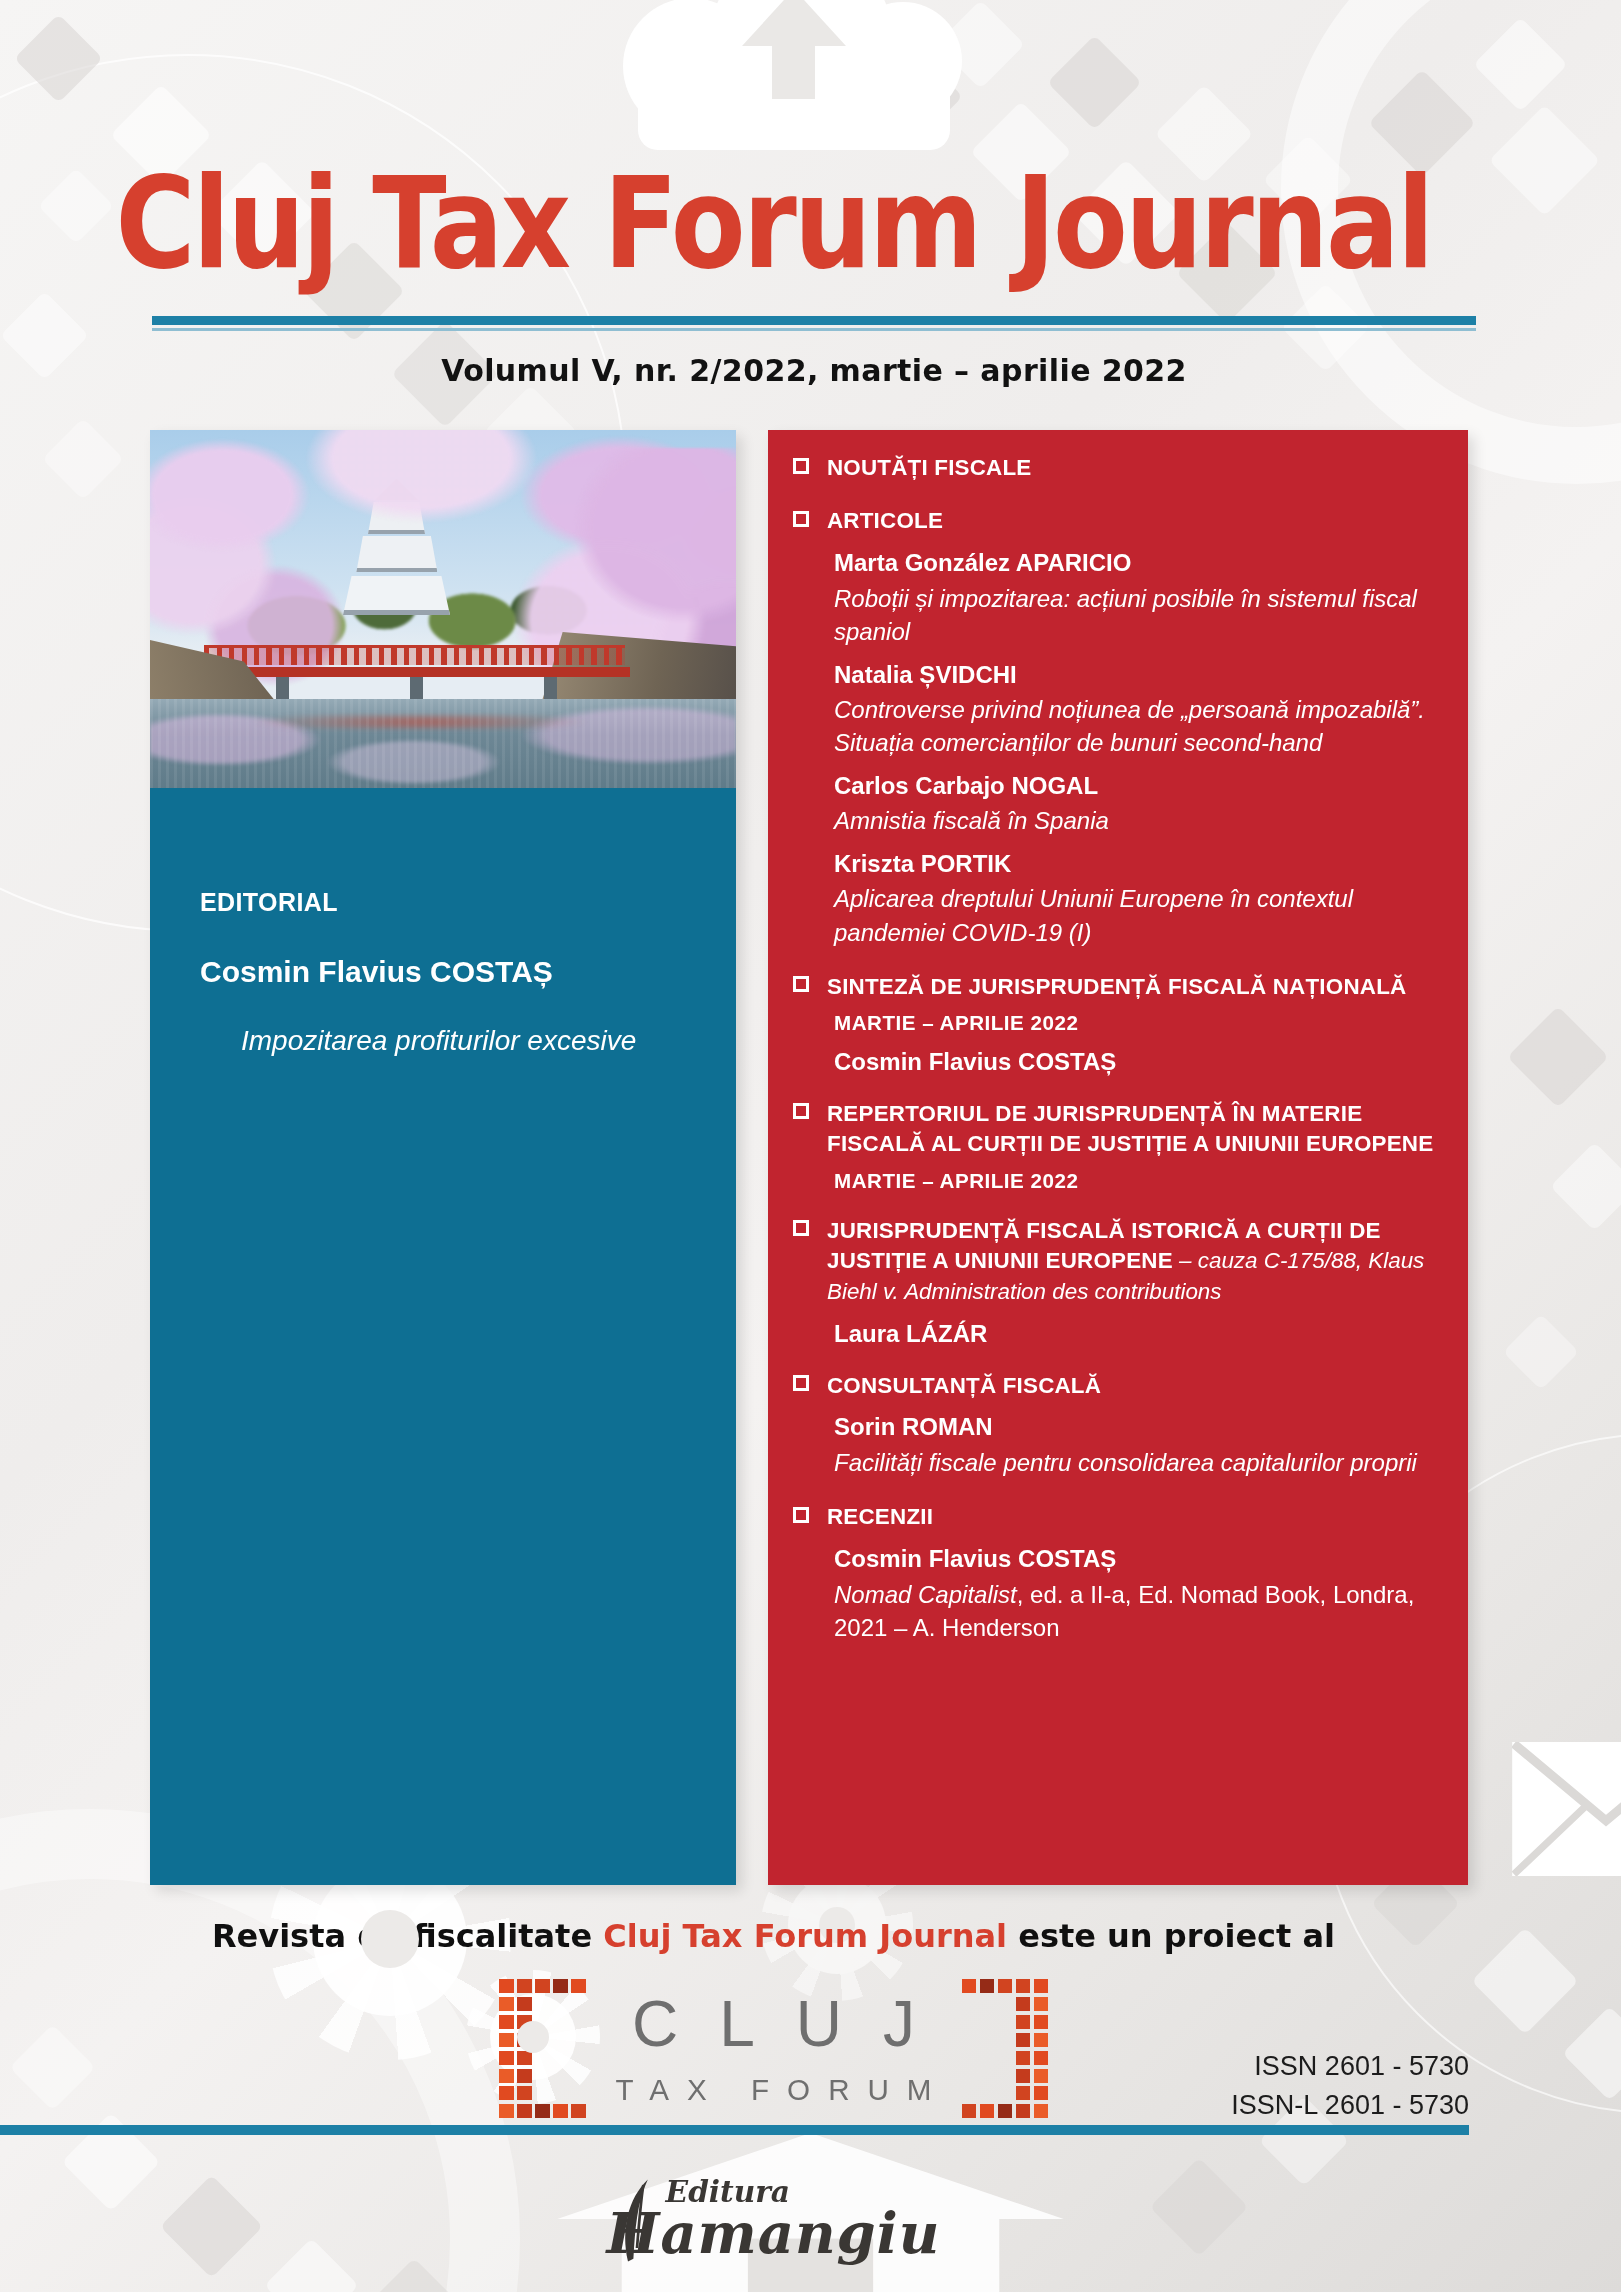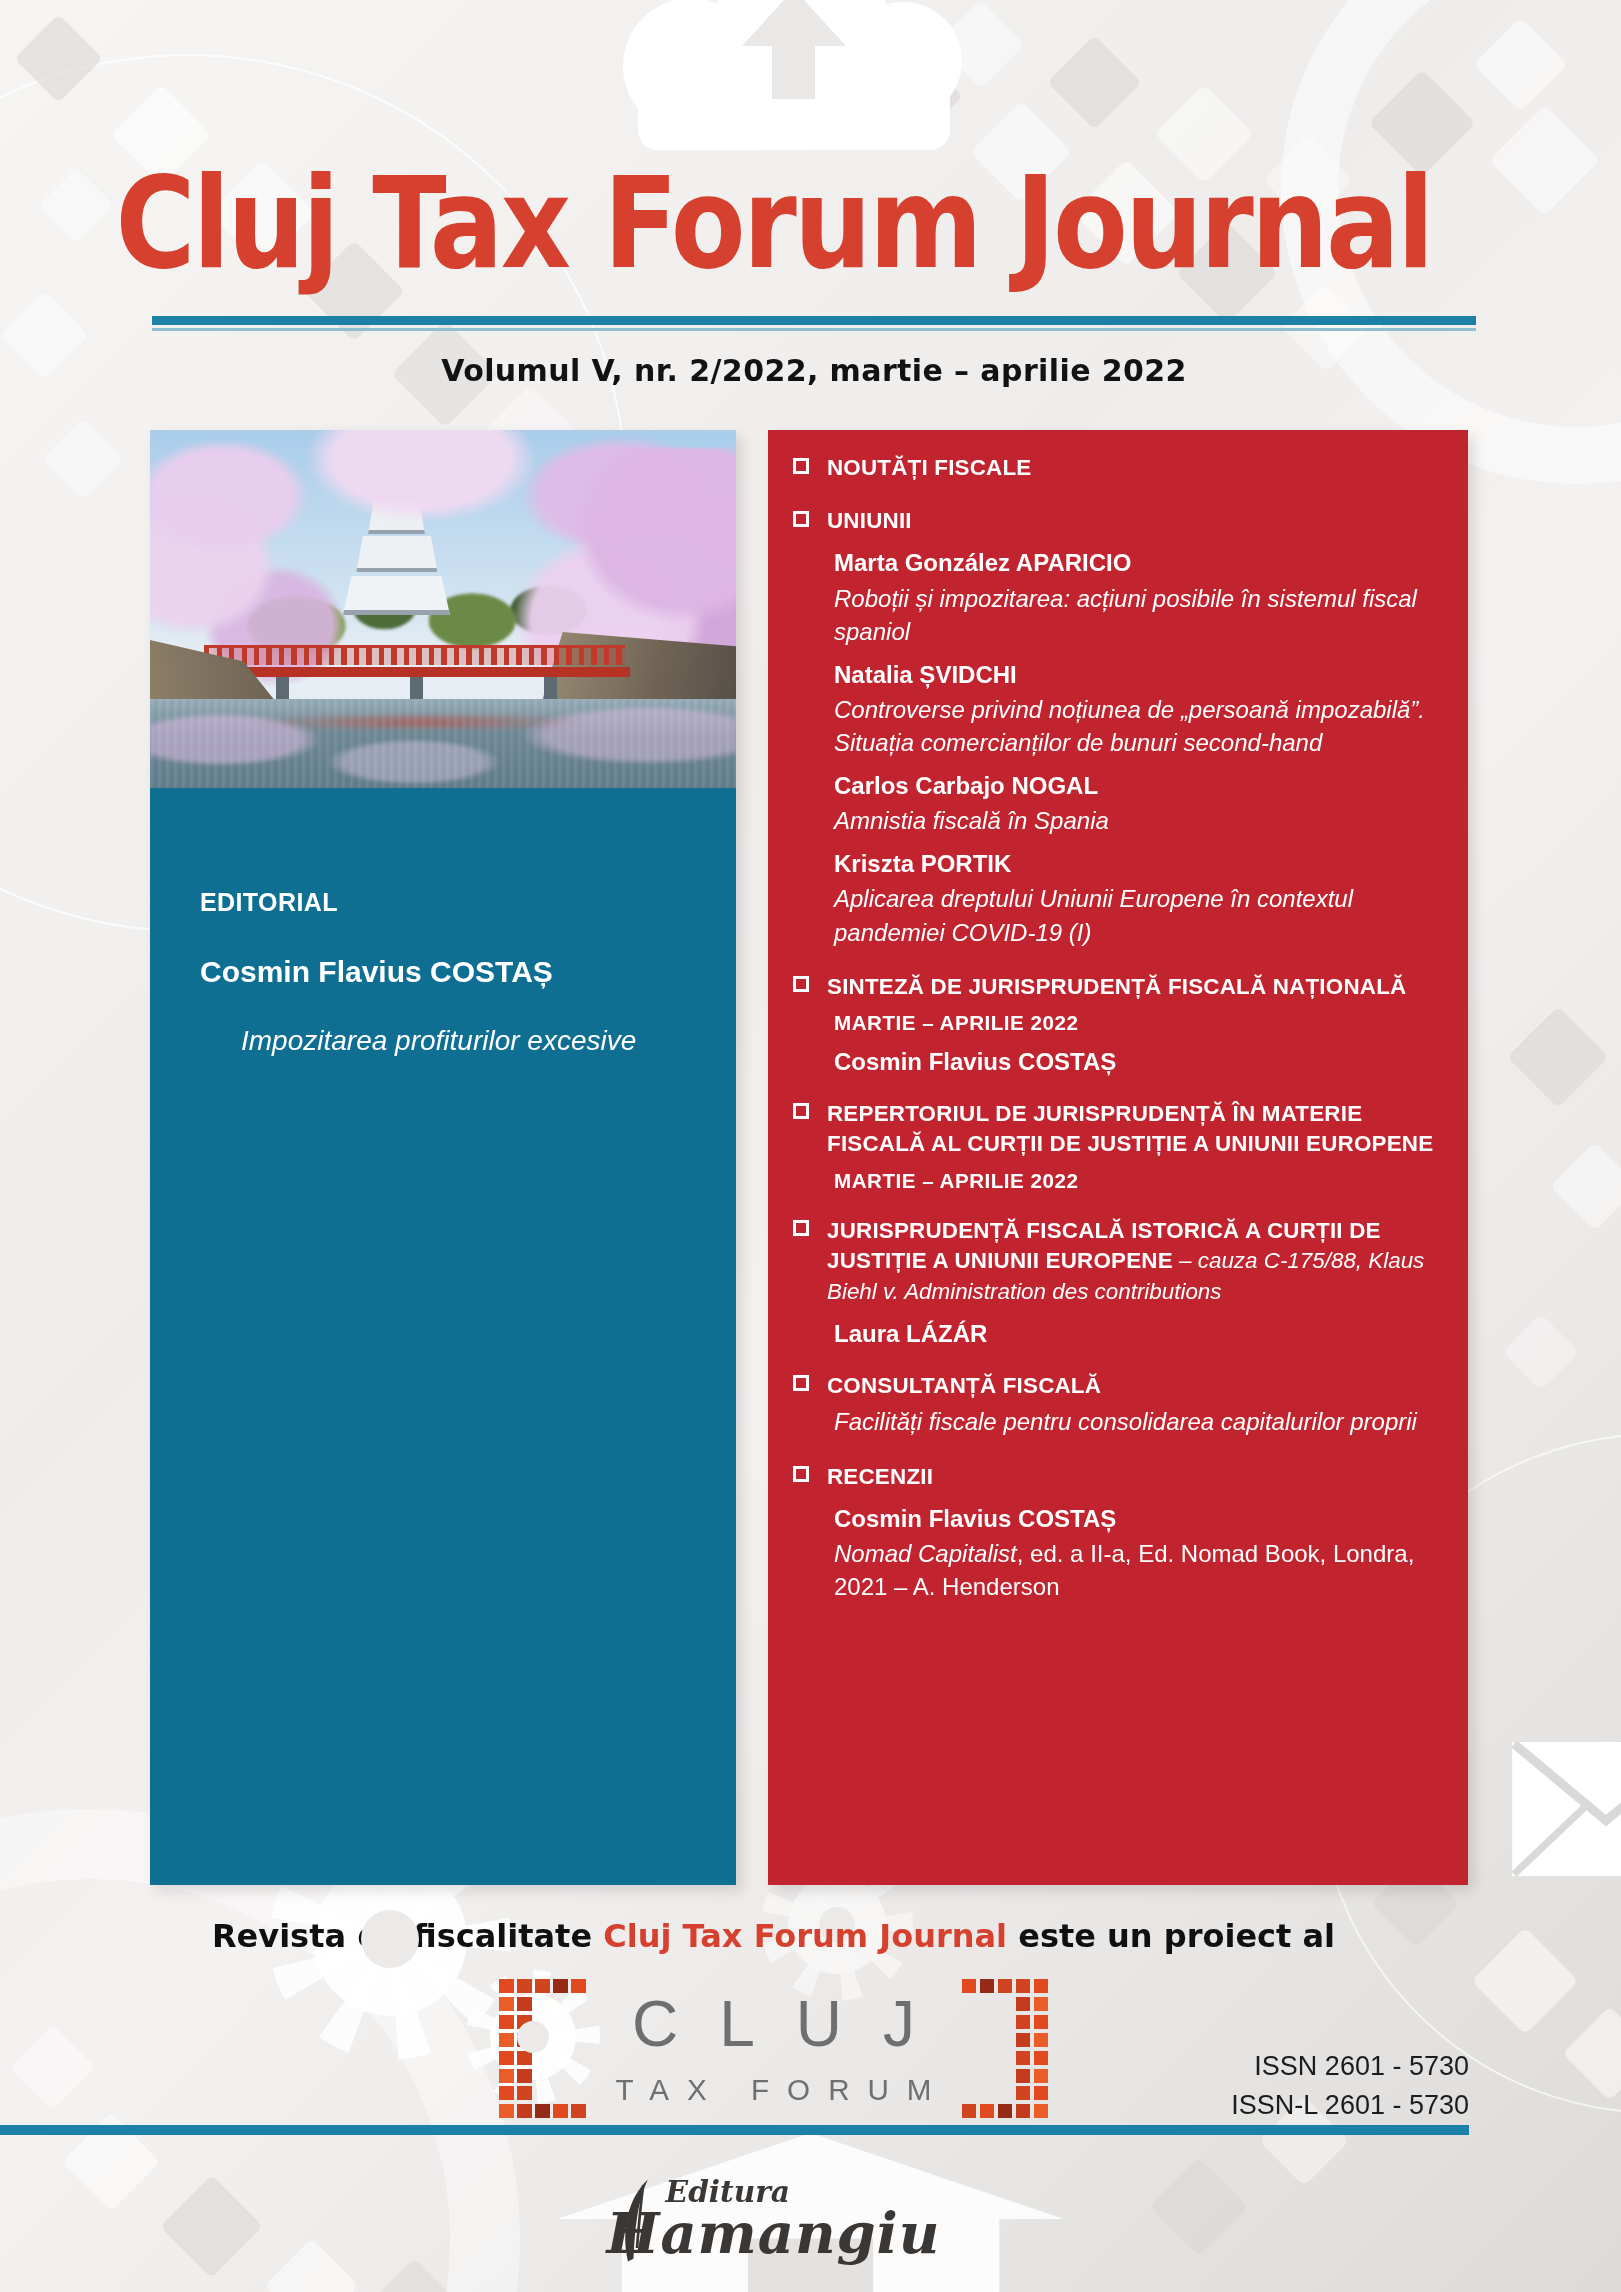--- a/index.html
+++ b/index.html
@@ -231,21 +231,21 @@
   <div class="toc-panel" id="tocPanel">
       <div class="toc-section">
         <div class="toc-heading-row">
           <span class="bullet"></span>
           <div class="toc-heading"><span class="head-bold">NOUTĂȚI FISCALE</span></div>
         </div>
       </div>
       <div class="toc-section">
         <div class="toc-heading-row">
           <span class="bullet"></span>
-          <div class="toc-heading"><span class="head-bold">UNIUNII</span></div>
+          <div class="toc-heading"><span class="head-bold">ARTICOLE</span></div>
         </div>
         <div class="toc-author">Marta González APARICIO</div>
         <div class="toc-title">Roboții și impozitarea: acțiuni posibile în sistemul fiscal spaniol</div>
         <div class="toc-author">Natalia ȘVIDCHI</div>
         <div class="toc-title">Controverse privind noțiunea de „persoană impozabilă”. Situația comercianților de bunuri second-hand</div>
         <div class="toc-author">Carlos Carbajo NOGAL</div>
         <div class="toc-title">Amnistia fiscală în Spania</div>
         <div class="toc-author">Kriszta PORTIK</div>
         <div class="toc-title">Aplicarea dreptului Uniunii Europene în contextul pandemiei COVID-19 (I)</div>
       </div>
@@ -269,20 +269,21 @@
           <span class="bullet"></span>
           <div class="toc-heading"><span class="head-bold">JURISPRUDENȚĂ FISCALĂ ISTORICĂ A CURȚII DE JUSTIȚIE A UNIUNII EUROPENE</span><span class="head-suffix"> – cauza C-175/88, Klaus Biehl v. Administration des contributions</span></div>
         </div>
         <div class="toc-author">Laura LÁZÁR</div>
       </div>
       <div class="toc-section">
         <div class="toc-heading-row">
           <span class="bullet"></span>
           <div class="toc-heading"><span class="head-bold">CONSULTANȚĂ FISCALĂ</span></div>
         </div>
+        <div class="toc-author">Sorin ROMAN</div>
         <div class="toc-title">Facilități fiscale pentru consolidarea capitalurilor proprii</div>
       </div>
       <div class="toc-section">
         <div class="toc-heading-row">
           <span class="bullet"></span>
           <div class="toc-heading"><span class="head-bold">RECENZII</span></div>
         </div>
         <div class="toc-author">Cosmin Flavius COSTAȘ</div>
         <div class="toc-title"><span class="t-em">Nomad Capitalist</span><span class="t-rest">, ed. a II-a, Ed. Nomad Book, Londra, 2021 – A. Henderson</span></div>
       </div>

